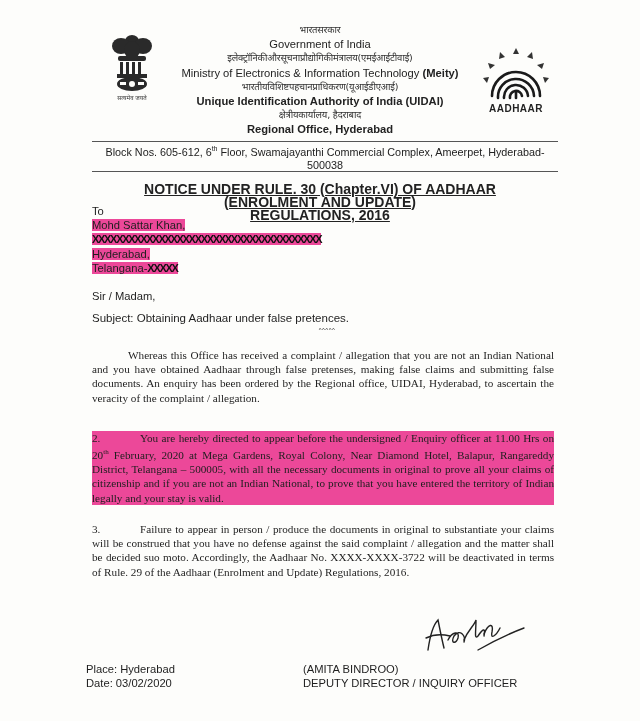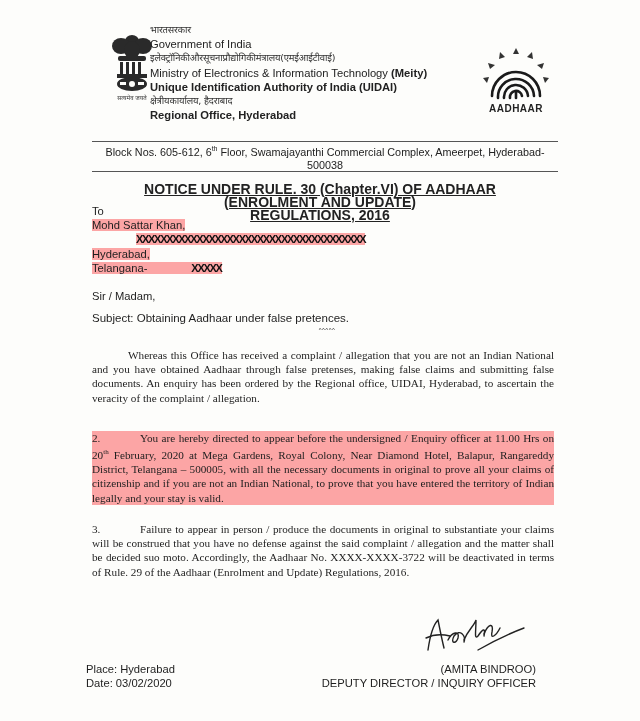--- a/index.html
+++ b/index.html
@@ -9,49 +9,49 @@
     font-family: "Liberation Sans", "DejaVu Sans", sans-serif;
     color: #1e1e1e;
     position: relative;
   }
   .page { position: absolute; left: 0; top: 0; width: 640px; height: 721px; }
   .abs { position: absolute; }
 
   
   .emblem { left: 106px; top: 32px; width: 52px; height: 72px; }
   .aadhaar-logo { left: 478px; top: 46px; width: 76px; height: 70px; }
-  .head-center { left: 150px; width: 340px; top: 23px; font-size: 11.2px; line-height: 14.2px; color: #222; }
+  .head-center { left: 150px; width: 340px; text-align: center; top: 23px; font-size: 11.2px; line-height: 14.2px; color: #222; }
   .head-center .hindi { font-family: "DejaVu Sans", sans-serif; font-size: 9.5px; color: #333; letter-spacing: -0.2px; }
   .head-center .bold { font-weight: bold; }
 
   .addr { left: 92px; width: 466px; top: 142px; text-align: center; font-size: 10.8px; line-height: 13px; color: #222; }
   .rule-line { left: 92px; width: 466px; height: 1px; background: #555; }
 
   .notice-title { left: 100px; width: 440px; top: 183px; text-align: center; font-size: 14px; line-height: 13px; font-weight: bold; text-decoration: underline; color: #222; }
 
-  .hl { background: #fca5a5; }
+  .hl { background: #ec4899; }
 
   .to-block { left: 92px; top: 204px; font-size: 11.2px; line-height: 14.2px; }
-  .redact { font-weight: bold; letter-spacing: -1.3px; font-size: 11px; color: #111; margin-left: 44px; }
+  .redact { font-weight: bold; letter-spacing: -1.3px; font-size: 11px; color: #111; }
 
   .salutation { left: 92px; top: 290px; font-size: 11.2px; }
   .subject { left: 92px; width: 470px; text-align: left; top: 312px; font-size: 11.5px; }
   .carets { left: 92px; width: 470px; text-align: center; top: 327px; font-size: 6px; letter-spacing: 0.5px; }
 
   .para { left: 92px; width: 462px; font-size: 11.2px; line-height: 14.2px; text-align: justify; font-family: Liberation Serif, serif; }
   .para .indent { display: inline-block; width: 36px; }
   .para .num { display: inline-block; width: 48px; }
   .p1 { top: 348px; }
   .p2 { top: 431px; }
   .p3 { top: 522px; }
 
   .signature { left: 420px; top: 606px; width: 110px; height: 50px; }
 
   .place-date { left: 86px; top: 662px; font-size: 11.2px; line-height: 14px; }
-  .officer { left: 296px; width: 240px; top: 662px; text-align: right; font-size: 11.2px; line-height: 14px; }
+  .officer { left: 303px; width: 240px; top: 662px; text-align: left; font-size: 11.2px; line-height: 14px; }
 </style>
 </head>
 <body>
 
 <div class="page">
 
   <svg class="abs emblem" viewBox="0 0 52 72">
     <g fill="#2a2a2a">
       <ellipse cx="26" cy="9" rx="7" ry="6"></ellipse>
       <ellipse cx="15" cy="14" rx="9" ry="8"></ellipse>
@@ -91,20 +91,21 @@
       <path d="M38,46 L38,52"></path>
     </g>
     <text x="38" y="66" text-anchor="middle" font-size="10" font-weight="bold" fill="#222" font-family="Liberation Sans, sans-serif" letter-spacing="0.5">AADHAAR</text>
   </svg>
 
   <div class="abs head-center">
     <div class="hindi">भारतसरकार</div>
     <div>Government of India</div>
     <div class="hindi">इलेक्ट्रॉनिकीऔरसूचनाप्रौद्योगिकीमंत्रालय(एमईआईटीवाई)</div>
     <div><span>Ministry of Electronics &amp; Information Technology </span><span class="bold">(Meity)</span></div>
+    <div class="hindi">भारतीयविशिष्टपहचानप्राधिकरण(यूआईडीएआई)</div>
     <div class="bold">Unique Identification Authority of India (UIDAI)</div>
     <div class="hindi">क्षेत्रीयकार्यालय, हैदराबाद</div>
     <div class="bold">Regional Office, Hyderabad</div>
   </div>
 
   <div class="abs rule-line" style="top:141px;"></div>
   <div class="abs addr">
     <div><span>Block Nos. 605-612, 6</span><sup style="font-size:7px;">th</sup><span> Floor, Swamajayanthi Commercial Complex, Ameerpet, Hyderabad-</span></div>
     <div>500038</div>
   </div>

